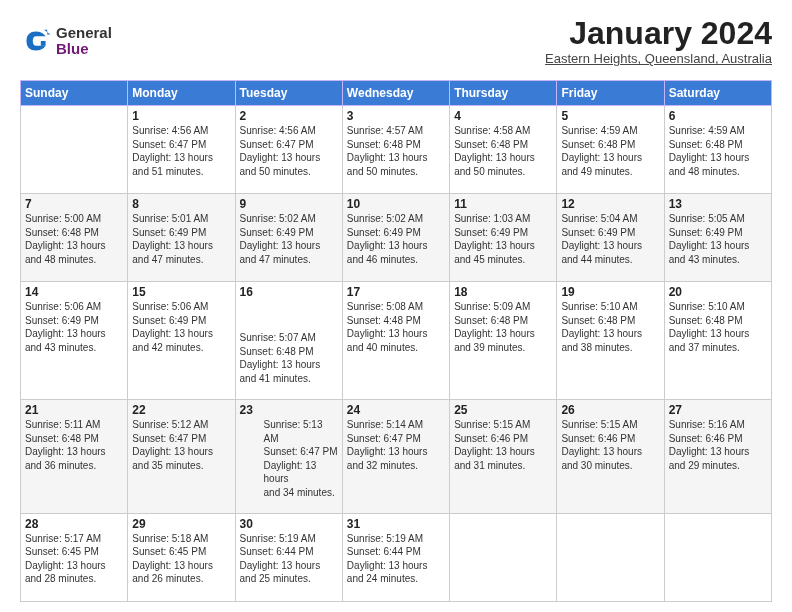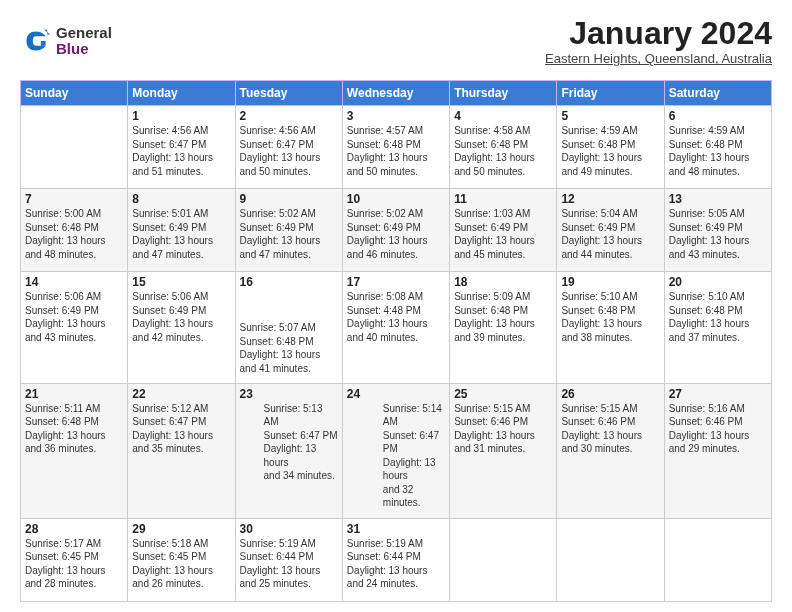--- a/index.html
+++ b/index.html
@@ -309,21 +309,21 @@
           </td>
           <td>
             <span class="day-num">23</span>
             <div class="cell-info" style="white-space: pre-line; margin-left: 24px;">Sunrise: 5:13 AM
 Sunset: 6:47 PM
 Daylight: 13 hours
 and 34 minutes.</div>
           </td>
           <td>
             <span class="day-num">24</span>
-            <div class="cell-info" style="white-space: pre-line; margin-left: 36px;">Sunrise: 5:14 AM
+            <div class="cell-info" style="white-space: pre-line;">Sunrise: 5:14 AM
 Sunset: 6:47 PM
 Daylight: 13 hours
 and 32 minutes.</div>
           </td>
           <td>
             <span class="day-num">25</span>
             <div class="cell-info" style="white-space: pre-line;">Sunrise: 5:15 AM
 Sunset: 6:46 PM
 Daylight: 13 hours
 and 31 minutes.</div>

